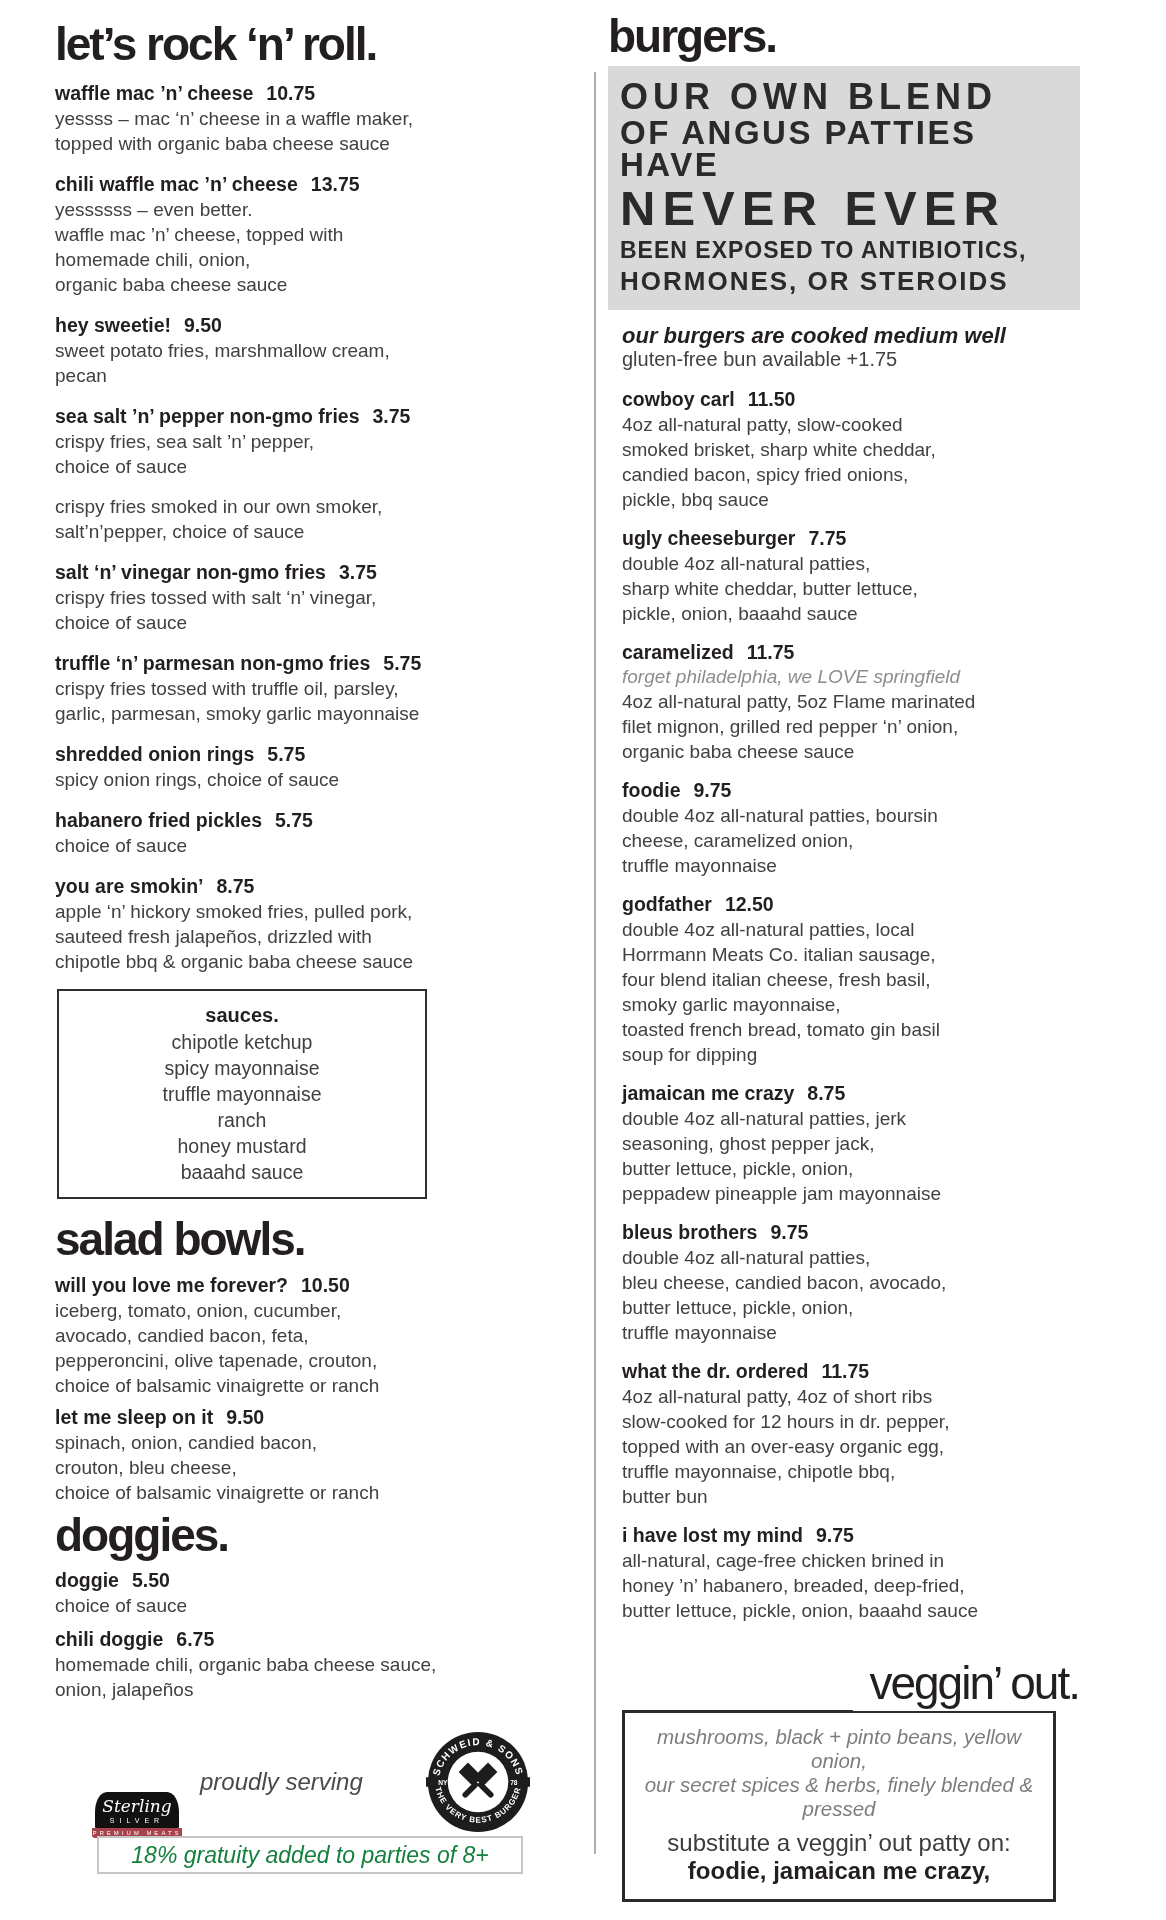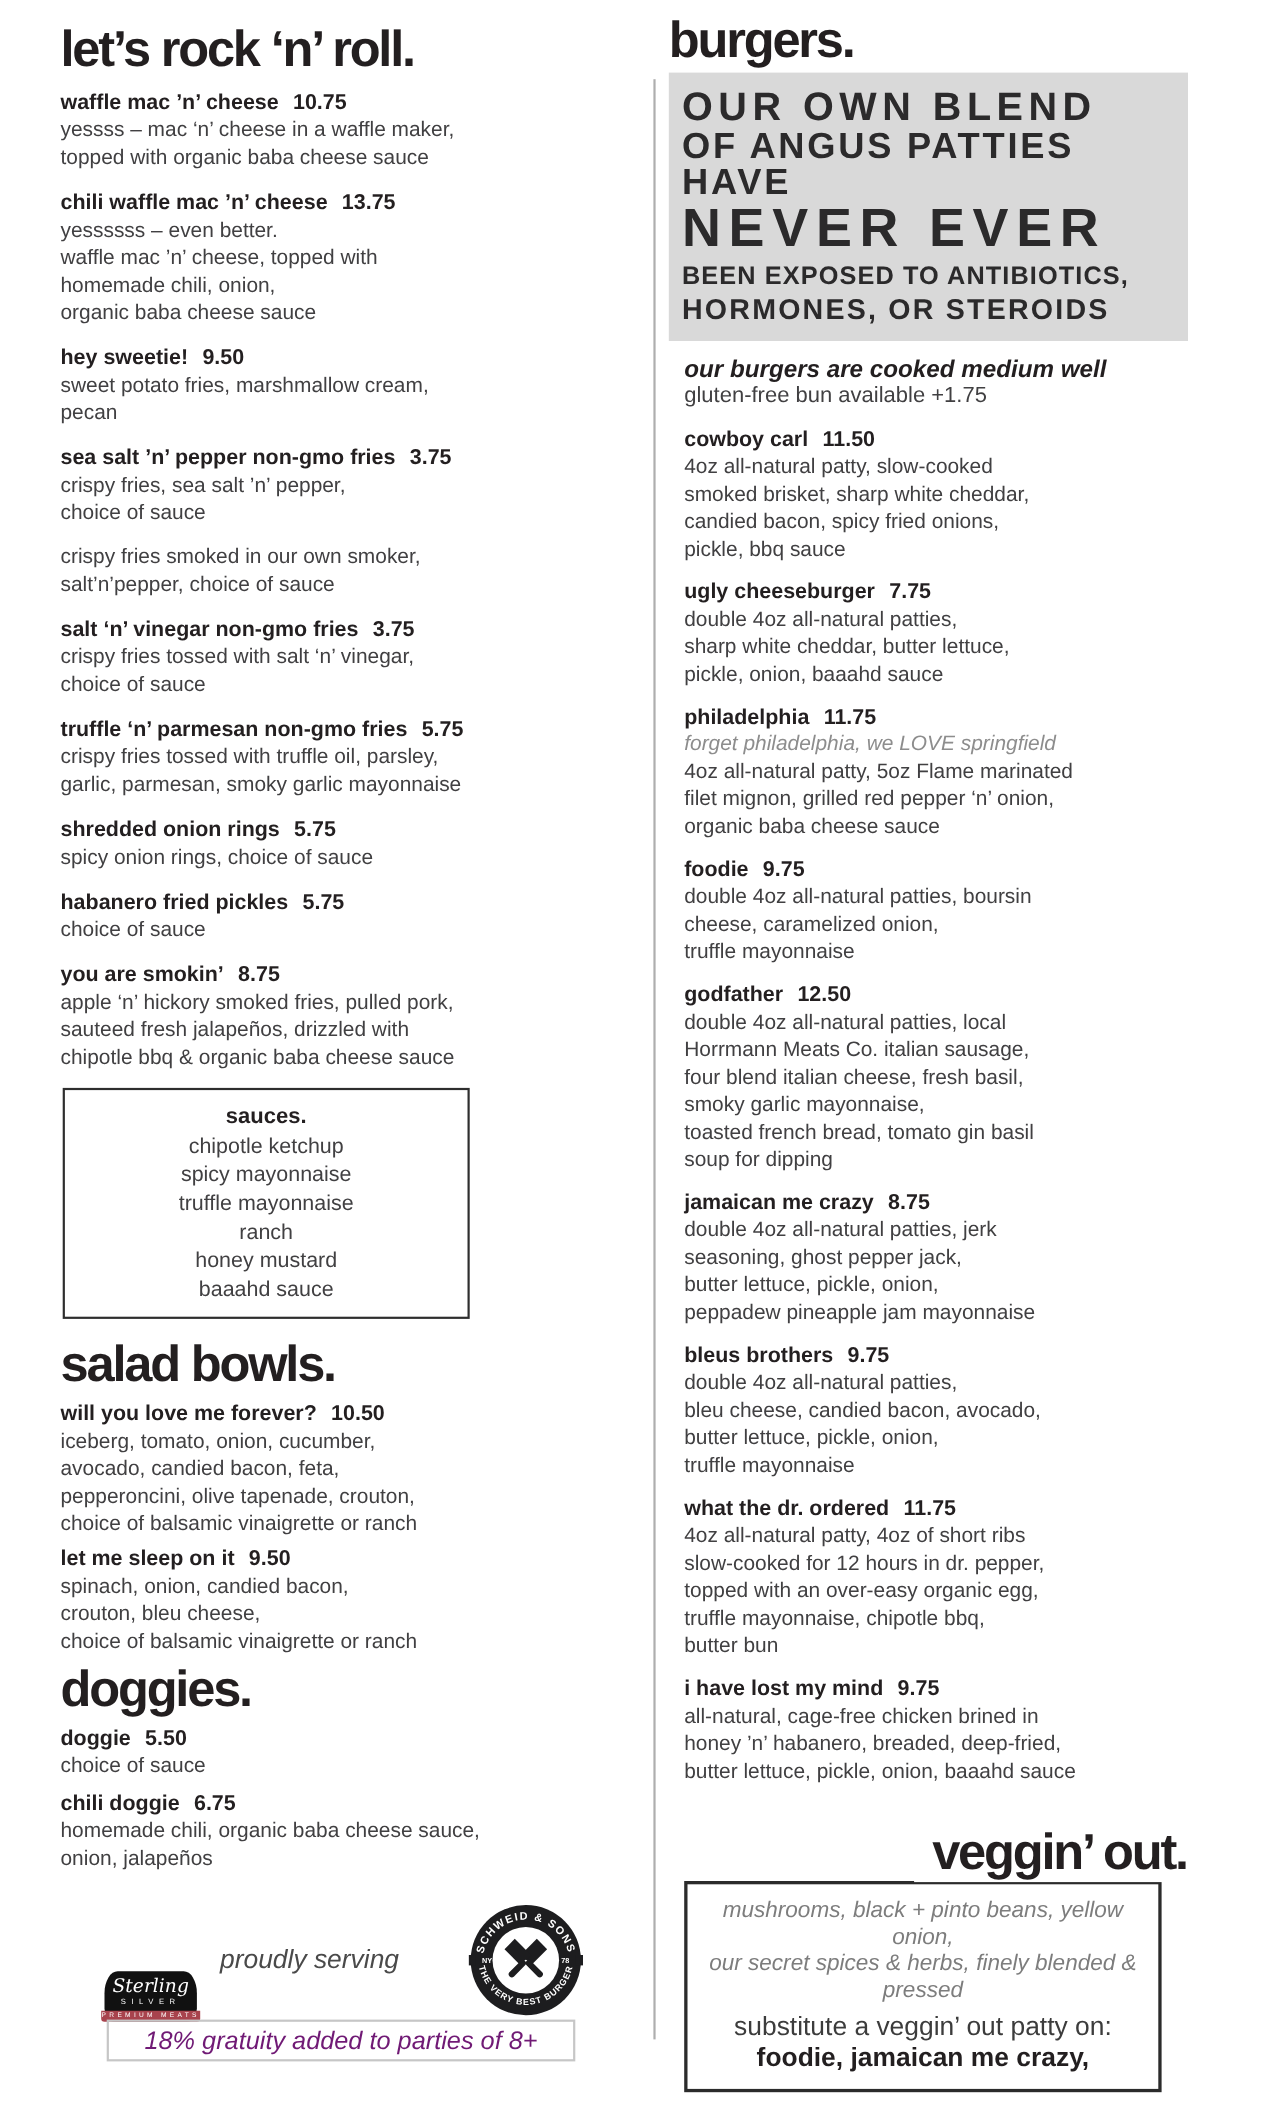--- a/index.html
+++ b/index.html
@@ -47,21 +47,21 @@
   .note-reg{font-size:20px;color:#414042;line-height:22px;margin-bottom:16px;}
 
   
   .veggin{position:absolute;left:608px;top:1648px;width:472px;}
   .vbox{
     position:relative;margin-left:14px;margin-top:62px;width:434px;
     border:3px solid #2b2b2b;text-align:center;padding:12px 6px 14px 6px;box-sizing:border-box;
   }
   .v-title{
     position:absolute;top:-56px;right:-26px;background:#ffffff;padding:0 0 2px 16px;
-    font-size:46px;font-weight:700;letter-spacing:-2px;color:#231f20;line-height:52px;white-space:nowrap;
+    font-size:46px;font-weight:400;letter-spacing:-2px;color:#231f20;line-height:52px;white-space:nowrap;
   }
   .v-note{font-size:20.5px;font-style:italic;color:#7d7d7d;line-height:24px;white-space:pre-line;margin-bottom:8px;}
   .v-sub{font-size:24px;color:#3c3c3c;line-height:28px;}
   .v-bold{font-size:24px;font-weight:800;color:#231f20;line-height:28px;}
   .v-bold .vi{font-weight:400;font-style:italic;color:#555;}
 
   
   .sterling{
     position:absolute;left:95px;top:1792px;width:84px;height:46px;background:#111111;
     border-radius:12px 12px 9px 9px / 20px 20px 12px 12px;text-align:center;color:#fff;
@@ -73,21 +73,21 @@
     font-size:6px;letter-spacing:3px;color:#fff;line-height:10px;border-radius:0 0 3px 3px;
   }
   .proudly{
     position:absolute;left:200px;top:1768px;width:210px;text-align:left;
     font-size:24px;font-style:italic;color:#4a4a4a;
   }
   .badge{position:absolute;left:426px;top:1730px;}
   .gratuity{
     position:absolute;left:97px;top:1836px;width:426px;height:38px;box-sizing:border-box;
     border:2px solid #c6c6c6;text-align:center;
-    font-size:23px;font-style:italic;color:#701a75;line-height:34px;
+    font-size:23px;font-style:italic;color:#15803d;line-height:34px;
   }
 </style>
 </head>
 <body>
 
 <div class="divider"></div>
 
 <div class="col col-left">
   <h1 class="big-title">let’s rock ‘n’ roll.</h1>
 
@@ -300,21 +300,21 @@
           <span>ugly cheeseburger</span><span class="item-price">7.75</span>
         </div>
 
         <div class="item-desc">double 4oz all-natural patties,
 sharp white cheddar, butter lettuce,
 pickle, onion, baaahd sauce</div>
       </div>
 
       <div class="item" style="margin-bottom:13px;">
         <div class="item-name">
-          <span>philadelphia</span><span class="item-price">11.75</span>
+          <span>caramelized</span><span class="item-price">11.75</span>
         </div>
         <div class="item-note">forget philadelphia, we LOVE springfield</div>
         <div class="item-desc">4oz all-natural patty, 5oz Flame marinated
 filet mignon, grilled red pepper ‘n’ onion,
 organic baba cheese sauce</div>
       </div>
 
       <div class="item" style="margin-bottom:13px;">
         <div class="item-name">
           <span>foodie</span><span class="item-price">9.75</span>

